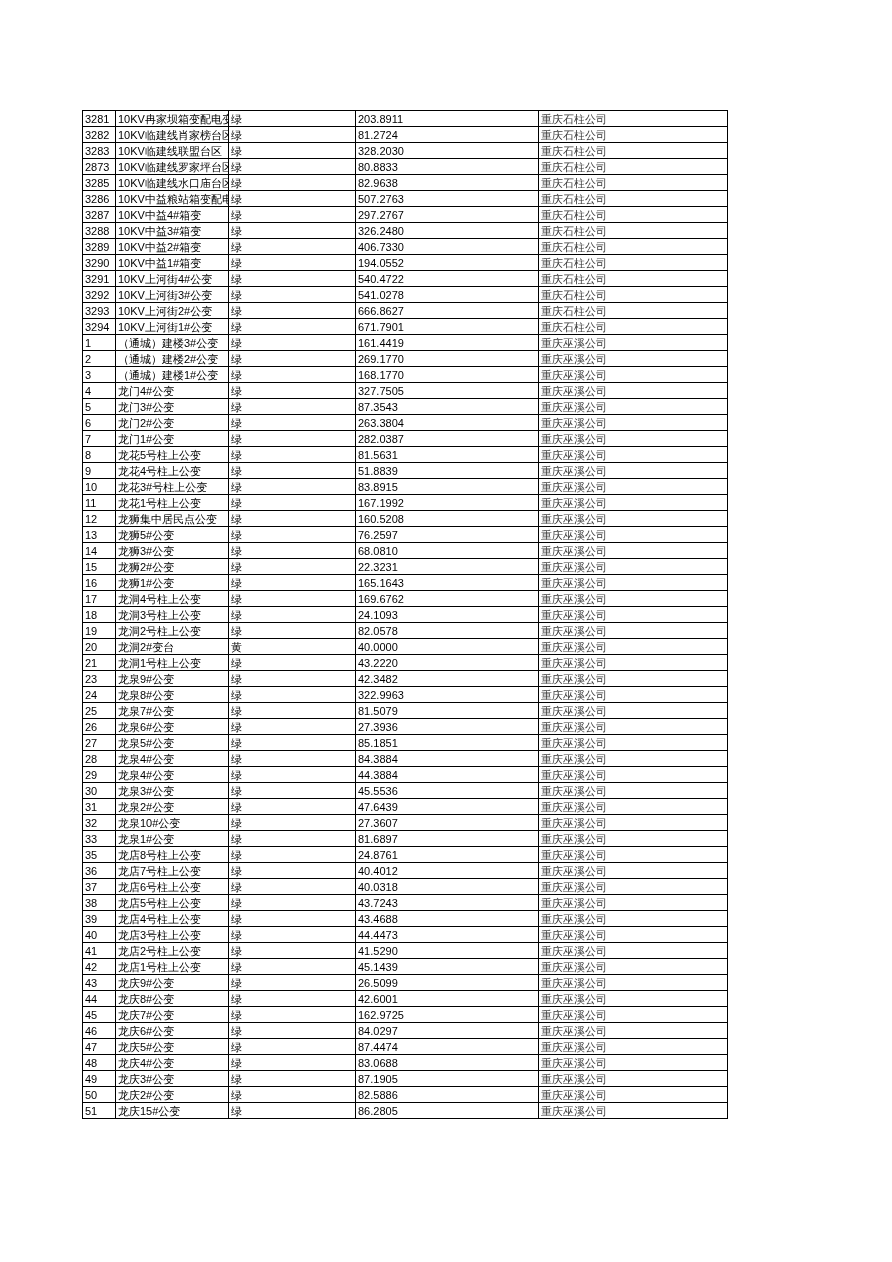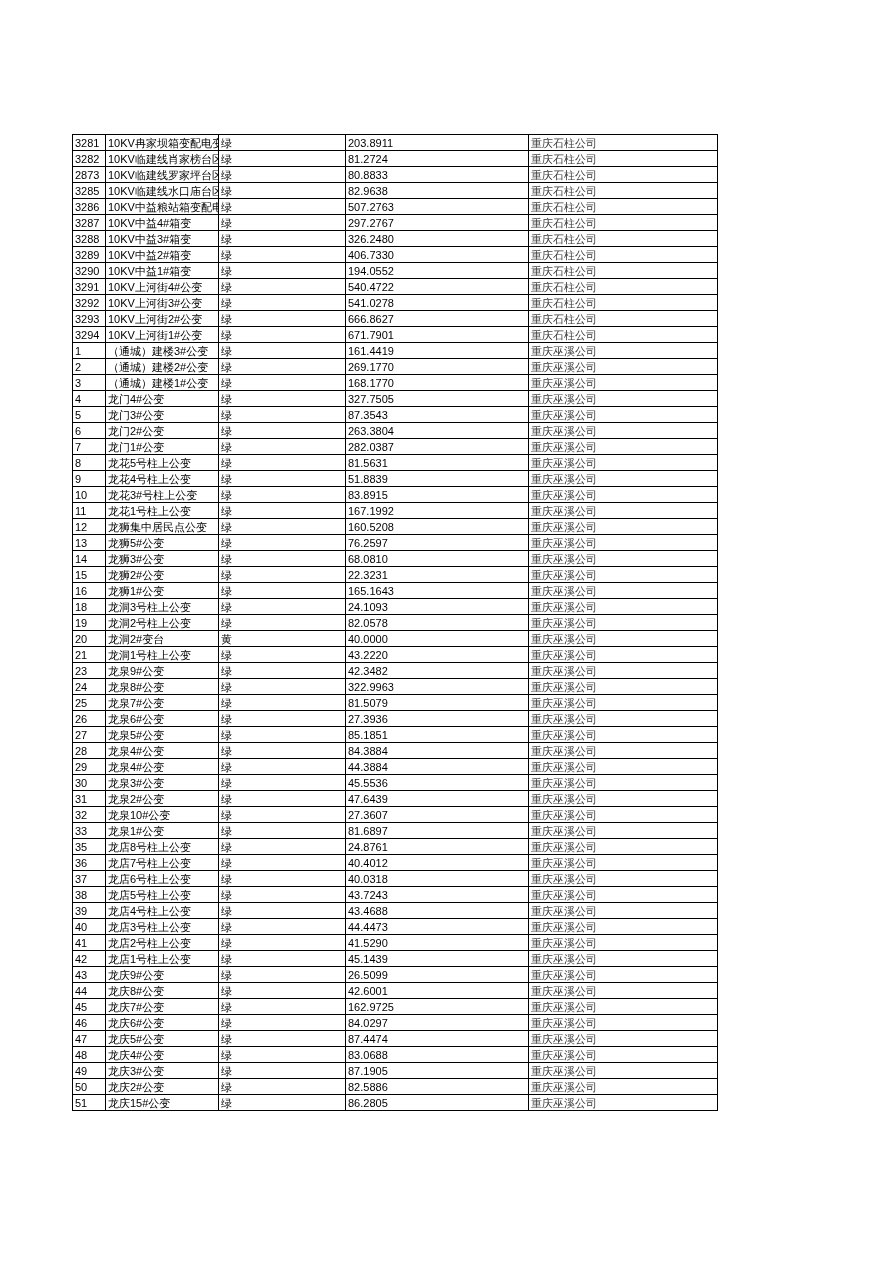--- a/index.html
+++ b/index.html
@@ -9,23 +9,22 @@
   }
   body {
     width: 892px;
     height: 1262px;
     position: relative;
     font-family: "Liberation Sans", sans-serif;
     color: #000000;
   }
   .sheet-table-wrap {
     position: absolute;
-    left: 72px;
+    left: 82px;
     top: 110px;
-    margin-top: 24px;
   }
   table.sheet {
     border-collapse: collapse;
     table-layout: fixed;
     width: 645px;
   }
   table.sheet td {
     border: 1px solid #000000;
     height: 15px;
     padding: 0 2px;
@@ -66,20 +65,27 @@
           <td class="c4">重庆石柱公司</td>
         </tr>
         <tr>
           <td class="c0">3282</td>
           <td class="c1">10KV临建线肖家榜台区</td>
           <td class="c2">绿</td>
           <td class="c3">81.2724</td>
           <td class="c4">重庆石柱公司</td>
         </tr>
         <tr>
+          <td class="c0">3283</td>
+          <td class="c1">10KV临建线联盟台区</td>
+          <td class="c2">绿</td>
+          <td class="c3">328.2030</td>
+          <td class="c4">重庆石柱公司</td>
+        </tr>
+        <tr>
           <td class="c0">2873</td>
           <td class="c1">10KV临建线罗家坪台区</td>
           <td class="c2">绿</td>
           <td class="c3">80.8833</td>
           <td class="c4">重庆石柱公司</td>
         </tr>
         <tr>
           <td class="c0">3285</td>
           <td class="c1">10KV临建线水口庙台区</td>
           <td class="c2">绿</td>
@@ -252,20 +258,27 @@
           <td class="c1">龙狮2#公变</td>
           <td class="c2">绿</td>
           <td class="c3">22.3231</td>
           <td class="c4">重庆巫溪公司</td>
         </tr>
         <tr>
           <td class="c0">16</td>
           <td class="c1">龙狮1#公变</td>
           <td class="c2">绿</td>
           <td class="c3">165.1643</td>
+          <td class="c4">重庆巫溪公司</td>
+        </tr>
+        <tr>
+          <td class="c0">17</td>
+          <td class="c1">龙洞4号柱上公变</td>
+          <td class="c2">绿</td>
+          <td class="c3">169.6762</td>
           <td class="c4">重庆巫溪公司</td>
         </tr>
         <tr>
           <td class="c0">18</td>
           <td class="c1">龙洞3号柱上公变</td>
           <td class="c2">绿</td>
           <td class="c3">24.1093</td>
           <td class="c4">重庆巫溪公司</td>
         </tr>
         <tr>

